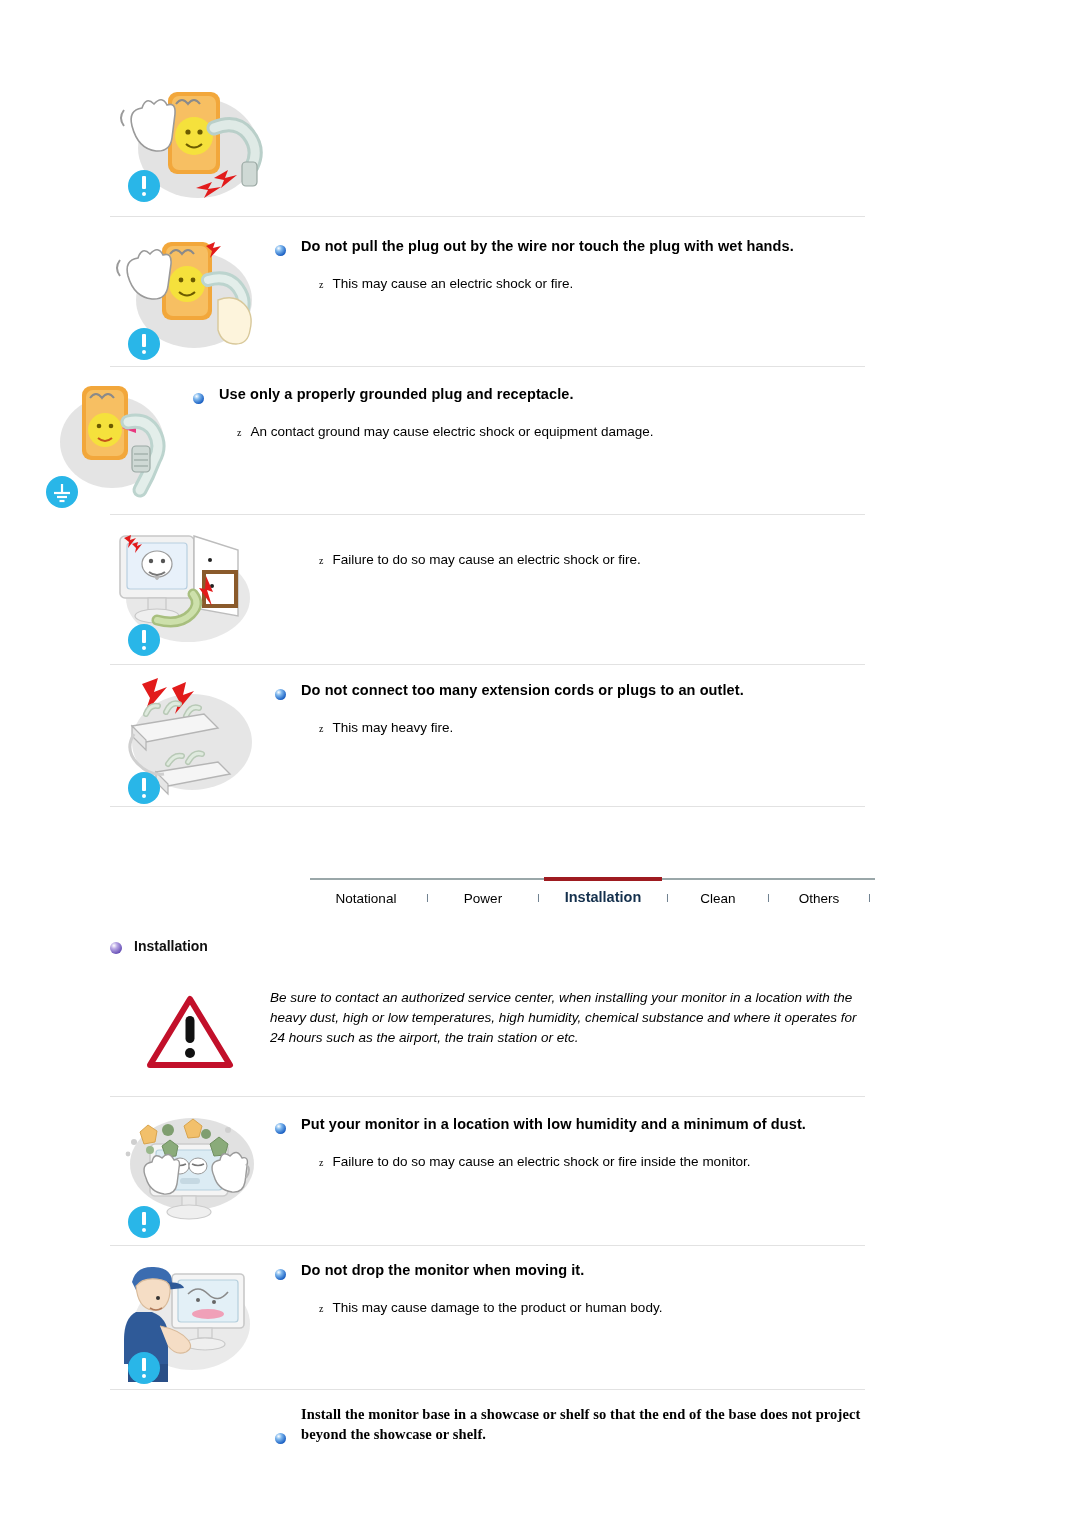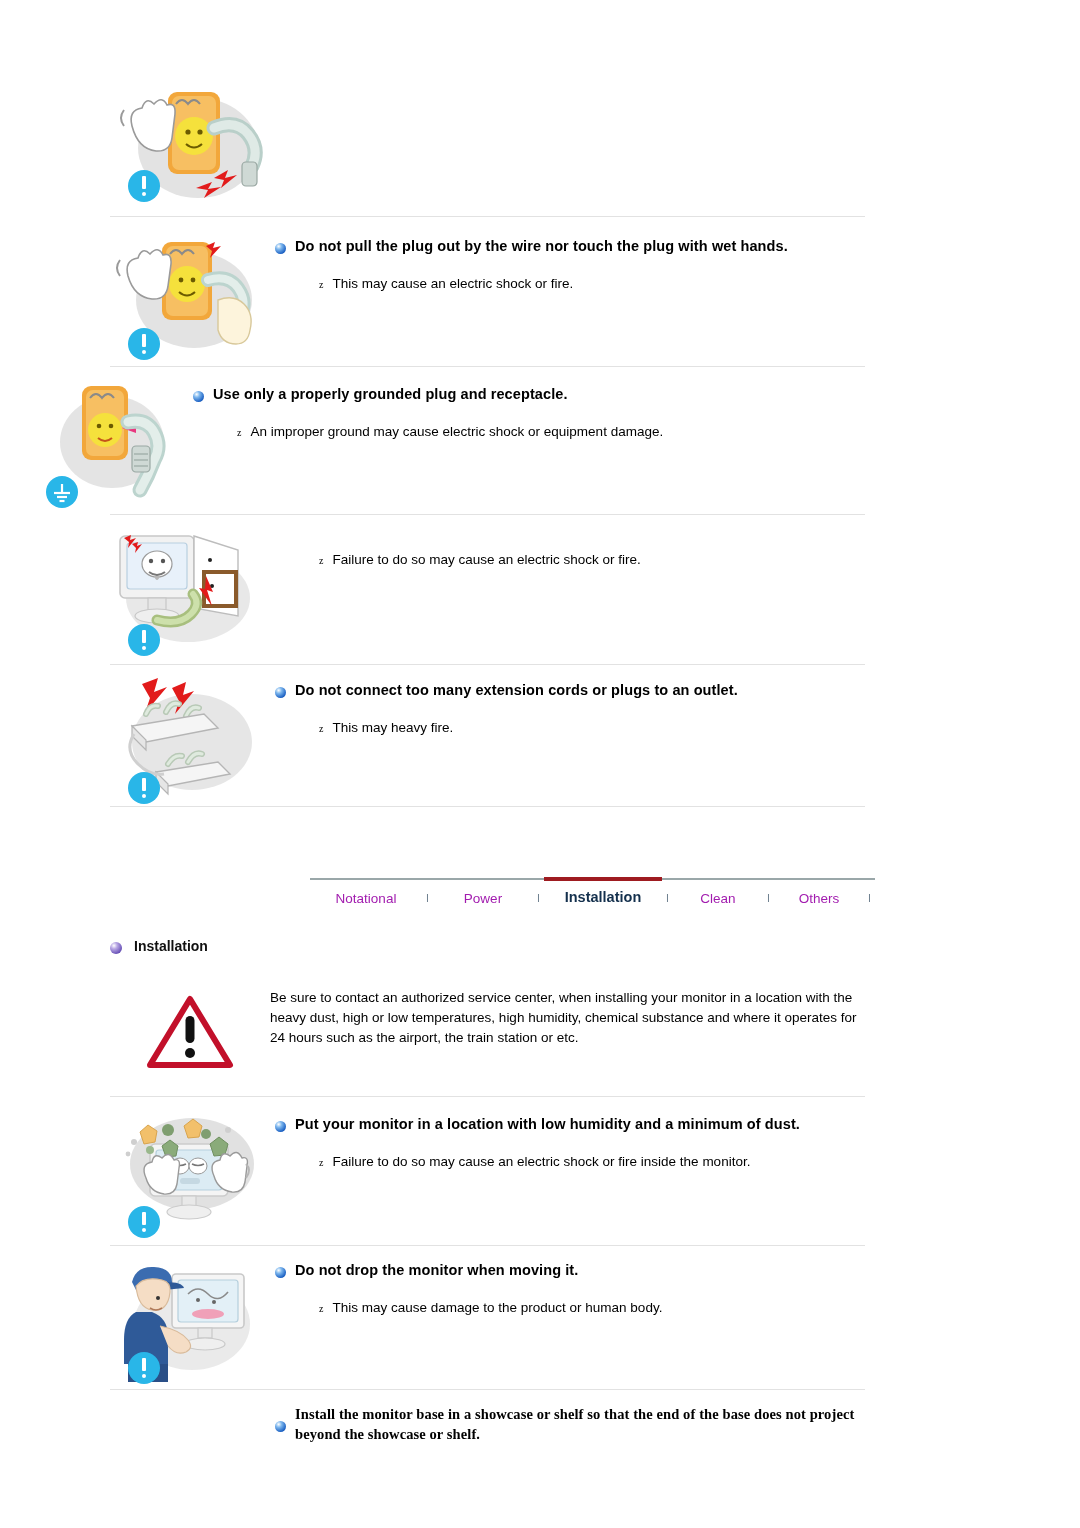--- a/index.html
+++ b/index.html
@@ -88,22 +88,22 @@
   .badge.ground::before,
   .badge.ground::after { content: none; }
 
   
   .text-col {
     flex: 1 1 auto;
     padding-top: 8px;
   }
   .head-row {
     display: flex;
-    align-items: center;
-    gap: 9px;
+    align-items: flex-end;
+    gap: 15px;
   }
   .bullet-blue {
     flex: 0 0 auto;
     width: 11px;
     height: 11px;
     margin-top: 4px;
     border-radius: 50%;
     background: radial-gradient(circle at 33% 30%, #ffffff 0%, #7fb8ee 28%, #1d62c4 72%, #10439a 100%);
   }
   .bullet-purple {
@@ -155,21 +155,21 @@
     display: flex;
     align-items: stretch;
     border-top: 2px solid #9aa7a9;
   }
   .tab {
     position: relative;
     display: flex;
     align-items: center;
     justify-content: center;
     font-size: 13.5px;
-    color: #a21caf;
+    color: #000000;
     padding: 0 10px;
     box-sizing: border-box;
     height: 36px;
   }
   .tab.active {
     color: #14304d;
     font-weight: bold;
     font-size: 14.5px;
     border-top: 4px solid #9e1b20;
     margin-top: -3px;
@@ -216,20 +216,21 @@
     padding-top: 14px;
   }
   .warn-text {
     flex: 1 1 auto;
     padding-top: 8px;
   }
   .warn-para {
     font-size: 13.5px;
     line-height: 20px;
     max-width: 600px;
+    font-style: italic;
   }
   .warn-para.second { margin-top: 20px; }
 </style>
 </head>
 <body>
 
 <div class="page">
 
   <div class="section" style="position:absolute; left:0; top:70px; height:140px;">
     <div class="illus-col">
@@ -324,21 +325,21 @@
         </svg>
       </div>
     </div>
     <div class="text-col">
       <div class="head-row">
         <span class="bullet-blue"></span>
         <span class="headline">Use only a properly grounded plug and receptacle.</span>
       </div>
       <div class="sub-row">
         <span class="sub-marker">z</span>
-        <span class="subtext">An improper ground may cause electric shock or equipment damage.</span>
+        <span class="subtext">An contact ground may cause electric shock or equipment damage.</span>
       </div>
     </div>
   </div>
 
   <div class="divider" style="top:514px;"></div>
 
   <div class="section" style="position:absolute; left:0; top:524px; height:130px;">
     <div class="illus-col">
       <div class="illus">
         <svg width="165" height="130" viewBox="0 0 165 130" xmlns="http://www.w3.org/2000/svg">

